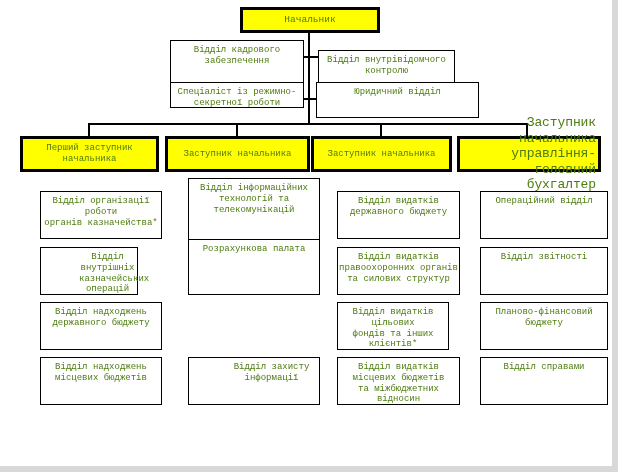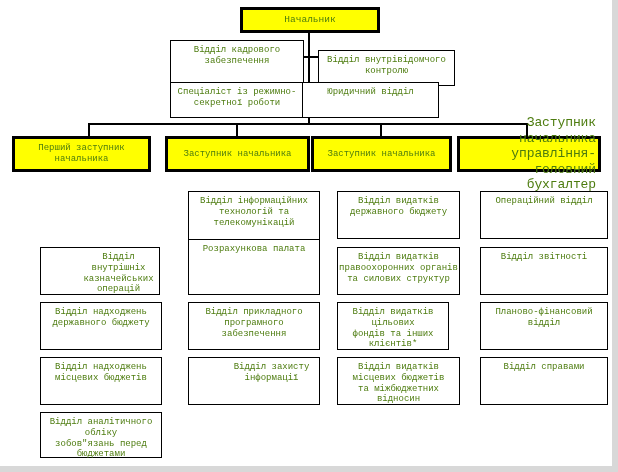--- a/index.html
+++ b/index.html
@@ -32,57 +32,55 @@
   <div class="line" style="left:88px;top:123px;width:440px;height:2px;"></div>
   <div class="line" style="left:88px;top:123px;width:2px;height:13px;"></div>
   <div class="line" style="left:236px;top:123px;width:2px;height:13px;"></div>
   <div class="line" style="left:380px;top:123px;width:2px;height:13px;"></div>
   <div class="line" style="left:526px;top:123px;width:2px;height:13px;"></div>
 
   <div class="box thick yellow center chief" style="left:240px;top:7px;width:140px;height:26px;">Начальник</div>
 
   <div class="box" style="left:170px;top:40px;width:134px;height:44px;">Відділ кадрового забезпечення</div>
   <div class="box" style="left:318px;top:50px;width:137px;height:36px;">Відділ внутрівідомчого контролю</div>
-  <div class="box" style="left:170px;top:82px;width:134px;height:36px;">Спеціаліст із режимно-
+  <div class="box" style="left:170px;top:82px;width:134px;height:26px;">Спеціаліст із режимно-
 секретної роботи</div>
-  <div class="box" style="left:302px;top:82px;width:137px;height:36px;">Юридичний відділ</div>
+  <div class="box" style="left:316px;top:82px;width:163px;height:36px;">Юридичний відділ</div>
 
-  <div class="box thick yellow center" style="left:12px;top:136px;width:139px;height:36px;">Перший заступник начальника</div>
+  <div class="box thick yellow center" style="left:20px;top:136px;width:139px;height:36px;">Перший заступник начальника</div>
   <div class="box thick yellow center" style="left:165px;top:136px;width:145px;height:36px;">Заступник начальника</div>
   <div class="box thick yellow center" style="left:311px;top:136px;width:141px;height:36px;">Заступник начальника</div>
   <div class="box thick yellow center compact" style="left:457px;top:136px;width:144px;height:36px;">Заступник начальника управління-
 головний бухгалтер</div>
 
-  <div class="box" style="left:40px;top:247px;width:120px;height:48px;padding-left:38px;">Відділ внутрішніх
+  <div class="box" style="left:40px;top:191px;width:122px;height:48px;">Відділ організації роботи
+органів казначейства*</div>
+  <div class="box" style="left:40px;top:247px;width:98px;height:48px;padding-left:38px;">Відділ внутрішніх
 казначейських операцій</div>
   <div class="box" style="left:40px;top:302px;width:122px;height:48px;">Відділ надходжень
 державного бюджету</div>
   <div class="box" style="left:40px;top:357px;width:122px;height:48px;">Відділ надходжень
 місцевих бюджетів</div>
-  <div class="box" style="left:40px;top:412px;width:122px;height:46px;">Відділ аналітичного обліку
-зобов"язань перед бюджетами</div>
 
-  <div class="box" style="left:188px;top:191px;width:132px;height:65px;">Відділ інформаційних
+  <div class="box" style="left:188px;top:178px;width:132px;height:65px;">Відділ інформаційних
 технологій та телекомунікацій</div>
   <div class="box" style="left:188px;top:239px;width:132px;height:56px;">Розрахункова палата</div>
-  <div class="box" style="left:188px;top:302px;width:132px;height:48px;">Відділ прикладного
-програмного забезпечення</div>
   <div class="box" style="left:188px;top:357px;width:132px;height:48px;padding-left:36px;">Відділ захисту інформації</div>
 
   <div class="box" style="left:337px;top:191px;width:123px;height:48px;">Відділ видатків
 державного бюджету</div>
   <div class="box" style="left:337px;top:247px;width:123px;height:48px;">Відділ видатків
 правоохоронних органів
 та силових структур</div>
   <div class="box" style="left:337px;top:302px;width:112px;height:48px;">Відділ видатків цільових
 фондів та інших клієнтів*</div>
   <div class="box" style="left:337px;top:357px;width:123px;height:48px;">Відділ видатків
 місцевих бюджетів
 та міжбюджетних відносин</div>
 
   <div class="box" style="left:480px;top:191px;width:128px;height:48px;">Операційний відділ</div>
   <div class="box" style="left:480px;top:247px;width:128px;height:48px;">Відділ звітності</div>
-  <div class="box" style="left:480px;top:302px;width:128px;height:48px;">Планово-фінансовий відділ</div>
+  <div class="box" style="left:480px;top:302px;width:128px;height:48px;">Планово-фінансовий бюджету</div>
   <div class="box" style="left:480px;top:357px;width:128px;height:48px;">Відділ справами</div>
 
   <div class="edge" style="left:612px;top:0;width:6px;height:472px;"></div>
   <div class="edge" style="left:0;top:466px;width:618px;height:6px;"></div>
 </div>
 
 </body></html>

